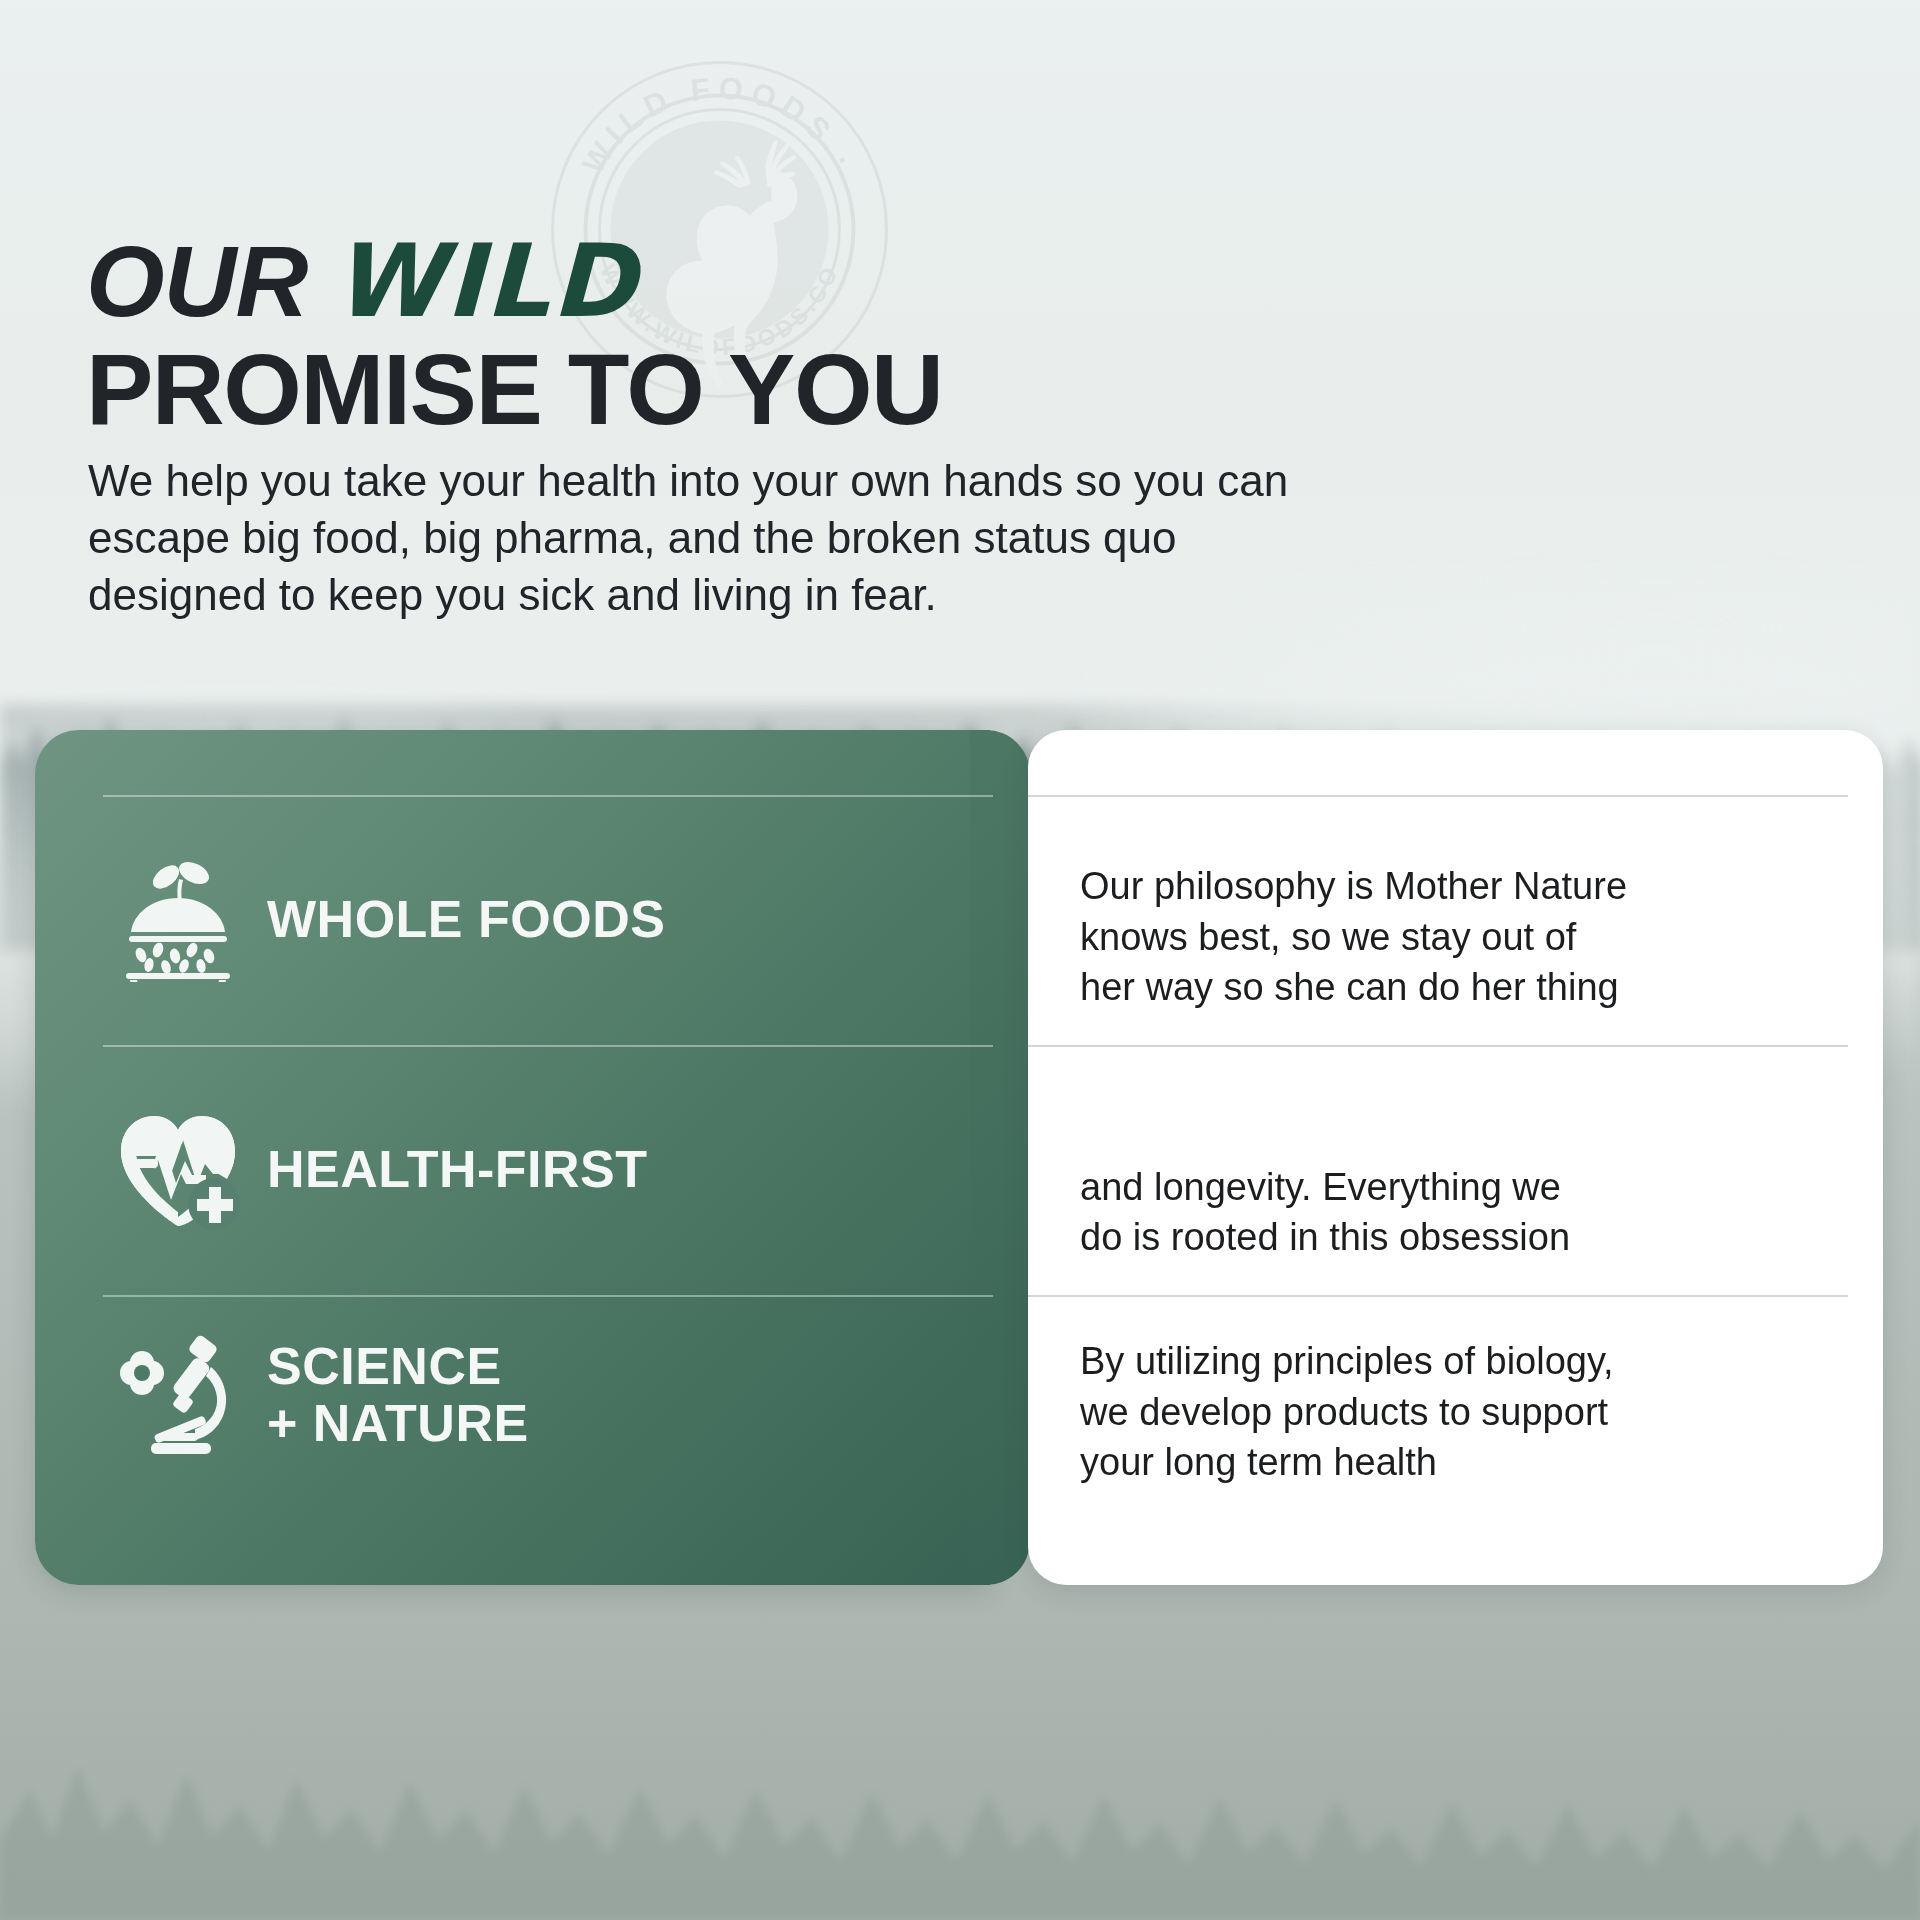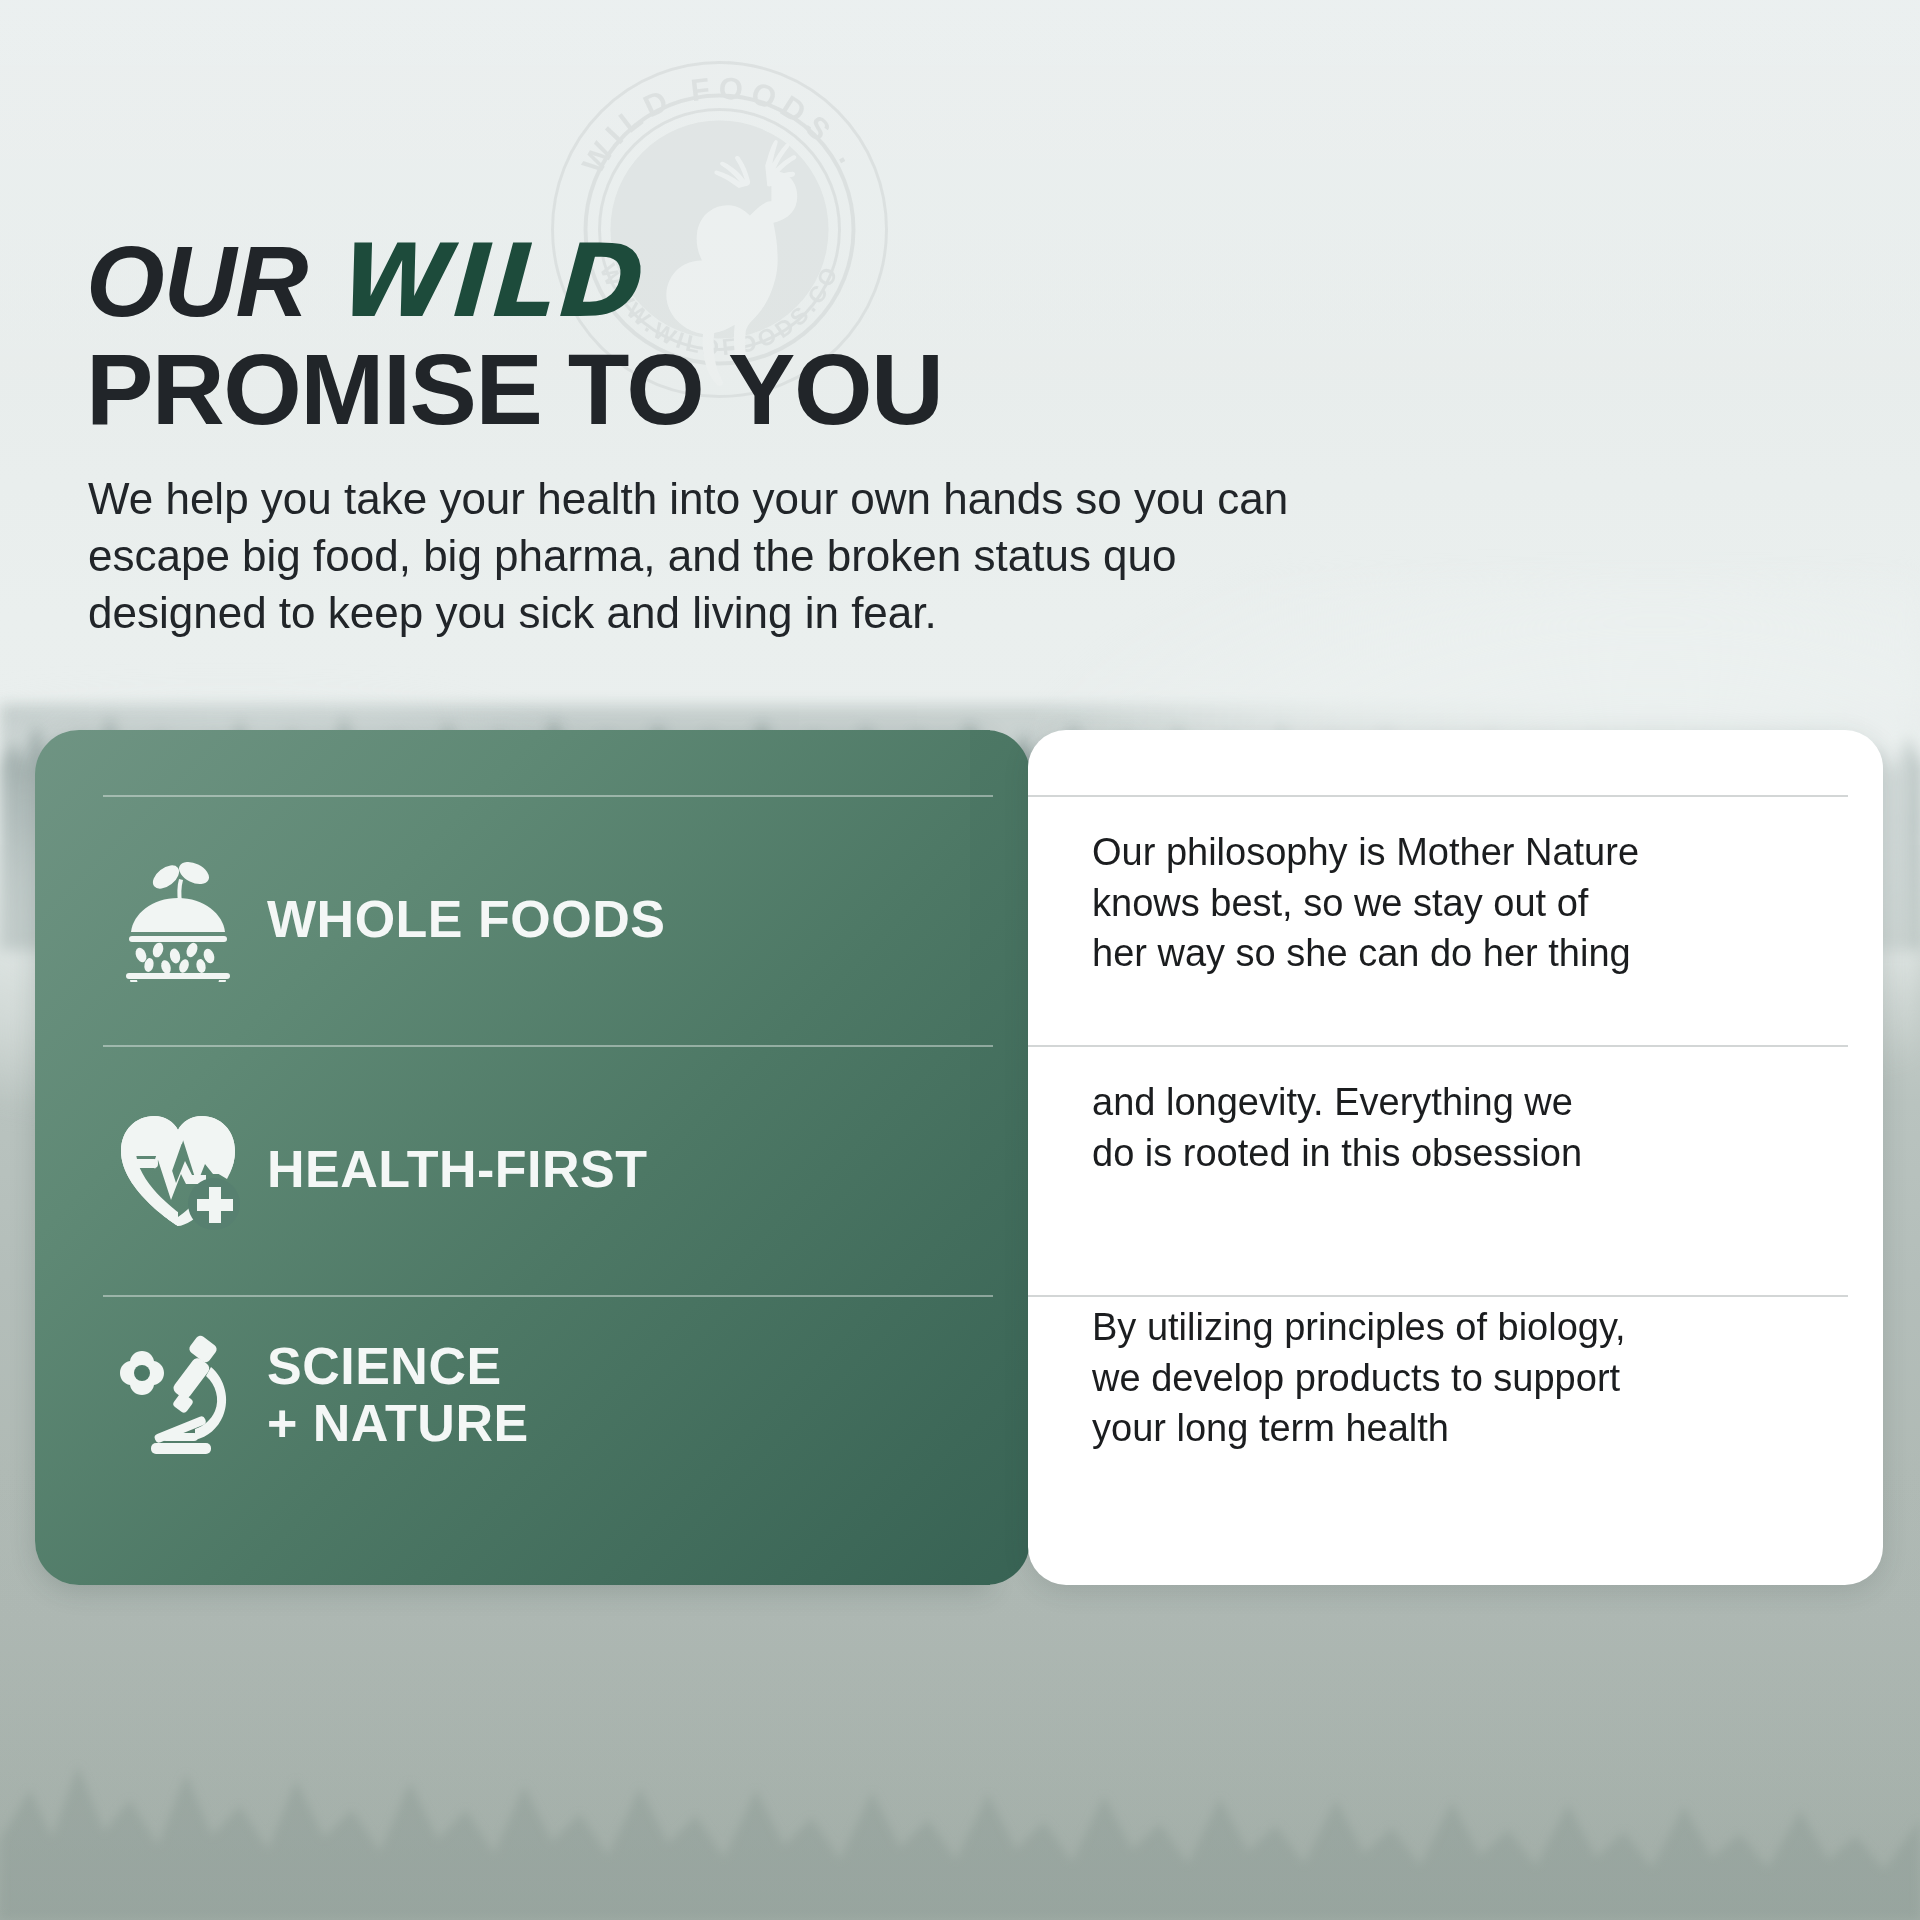--- a/index.html
+++ b/index.html
@@ -81,21 +81,20 @@
   .hl-line2 {
     display:block; font-size:101px; font-weight:700; letter-spacing:-1.5px;
     color:#212529; line-height:1.10; margin-top:-6px;
   }
 
   
   .intro {
     position:absolute; left:88px; top:452px; width:1440px;
     font-size:44px; line-height:1.30; color:#212529; font-weight:400;
     z-index:5;
-    margin-top:18px;
   }
   .intro span { display:block; white-space:nowrap; }
 
   
   .cards { position:absolute; left:0; top:730px; width:100%; height:855px; z-index:6; }
 
   .green-card {
     position:absolute; left:35px; top:0; width:955px; height:855px;
     background:linear-gradient(135deg,#6f9483 0%,#5f8975 28%,#4d7865 58%,#386354 100%);
     border-radius:44px 0 0 44px;
@@ -131,21 +130,21 @@
   }
   .row-icon svg { display:block; }
   .row-title {
     color:#f4f7f6; font-size:52px; font-weight:700; letter-spacing:.5px;
     line-height:1.10; margin-left:14px;
   }
   .row-title span { display:block; }
 
   .row-right {
     position:absolute; left:1028px; width:855px; height:186px;
-    display:flex; align-items:flex-start;padding-left:12px;
+    display:flex; align-items:flex-end;
   }
   .row-desc {
     margin-left:52px; color:#1b1d1f; font-size:38px; line-height:1.33;
     font-weight:400;
   }
   .row-desc span { display:block; white-space:nowrap; }
 
   
   .divider { position:absolute; height:2px; z-index:8; }
   .div-green { left:103px; width:890px; background:rgba(235,240,238,.45); }

